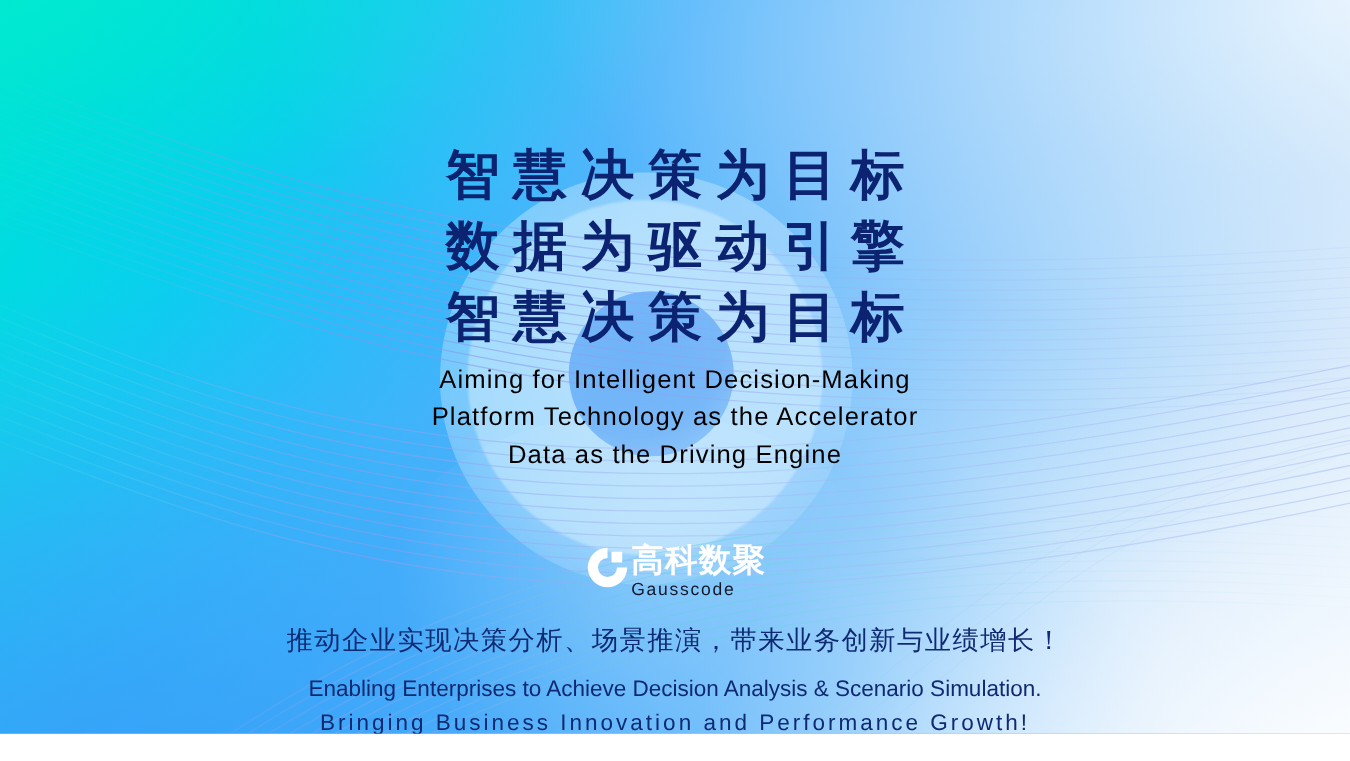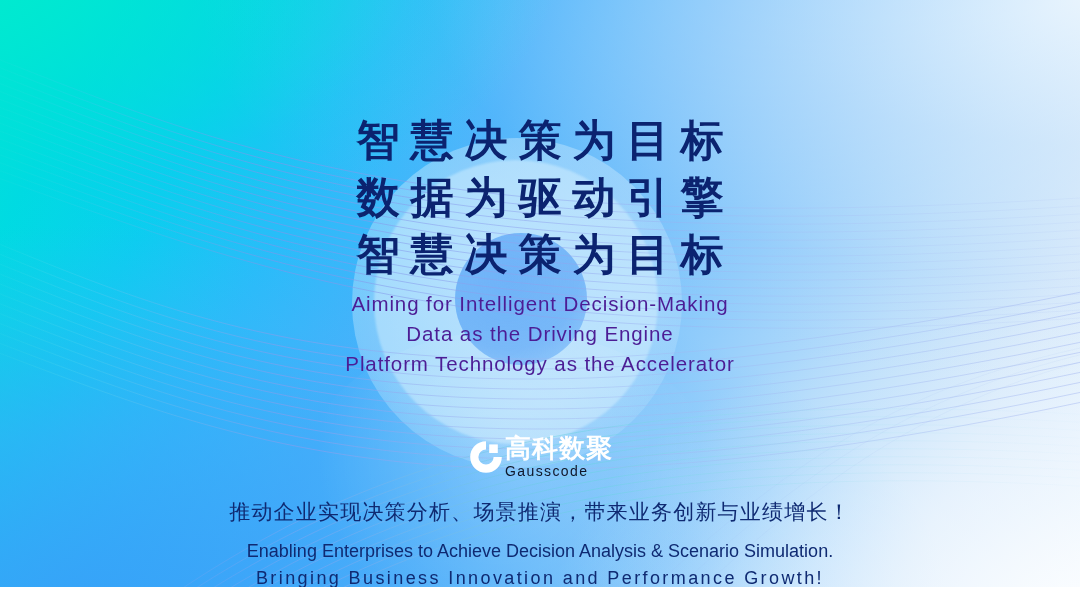--- a/index.html
+++ b/index.html
@@ -109,32 +109,32 @@
     font-size:43px;
     line-height:57px;
     letter-spacing:11px;
     text-indent:11px;
     white-space:nowrap;
   }
   .headline .hl-line{display:block;}
 
   .subhead{
     margin-top:6px;
-    color:#4c1d95;
+    color:#000000;
     font-size:20.5px;
     line-height:30px;
     letter-spacing:.9px;
     white-space:nowrap;
   }
   .subhead .sb-line{display:block;}
 
   
   .logo{
     margin-top:56px;
-    display:flex;align-items:center;
+    display:flex;
   }
   .logo-mark{
     position:relative;width:38px;height:38px;flex:0 0 38px;
   }
   .logo-mark svg{display:block;}
   .logo-words{
     display:flex;flex-direction:column;align-items:flex-start;
     line-height:1;
   }
   .logo-cn{
@@ -263,22 +263,22 @@
   <div class="content">
 
     <div class="headline">
       <span class="hl-line">智慧决策为目标</span>
       <span class="hl-line">数据为驱动引擎</span>
       <span class="hl-line">智慧决策为目标</span>
     </div>
 
     <div class="subhead">
       <span class="sb-line">Aiming for Intelligent Decision-Making</span>
+      <span class="sb-line">Platform Technology as the Accelerator</span>
       <span class="sb-line">Data as the Driving Engine</span>
-      <span class="sb-line">Platform Technology as the Accelerator</span>
     </div>
 
     <div class="logo">
       <span class="logo-mark">
         <svg width="38" height="38" viewBox="0 0 38 38" xmlns="http://www.w3.org/2000/svg" aria-hidden="true">
           <path d="M19 3.2 A15.8 15.8 0 1 0 34.8 19 L34.8 19 L26.6 19 A7.6 7.6 0 1 1 19 11.4 Z" fill="#ffffff"></path>
           <rect x="22.2" y="6.4" width="8.6" height="8.6" fill="#ffffff"></rect>
         </svg>
       </span>
       <span class="logo-words">

